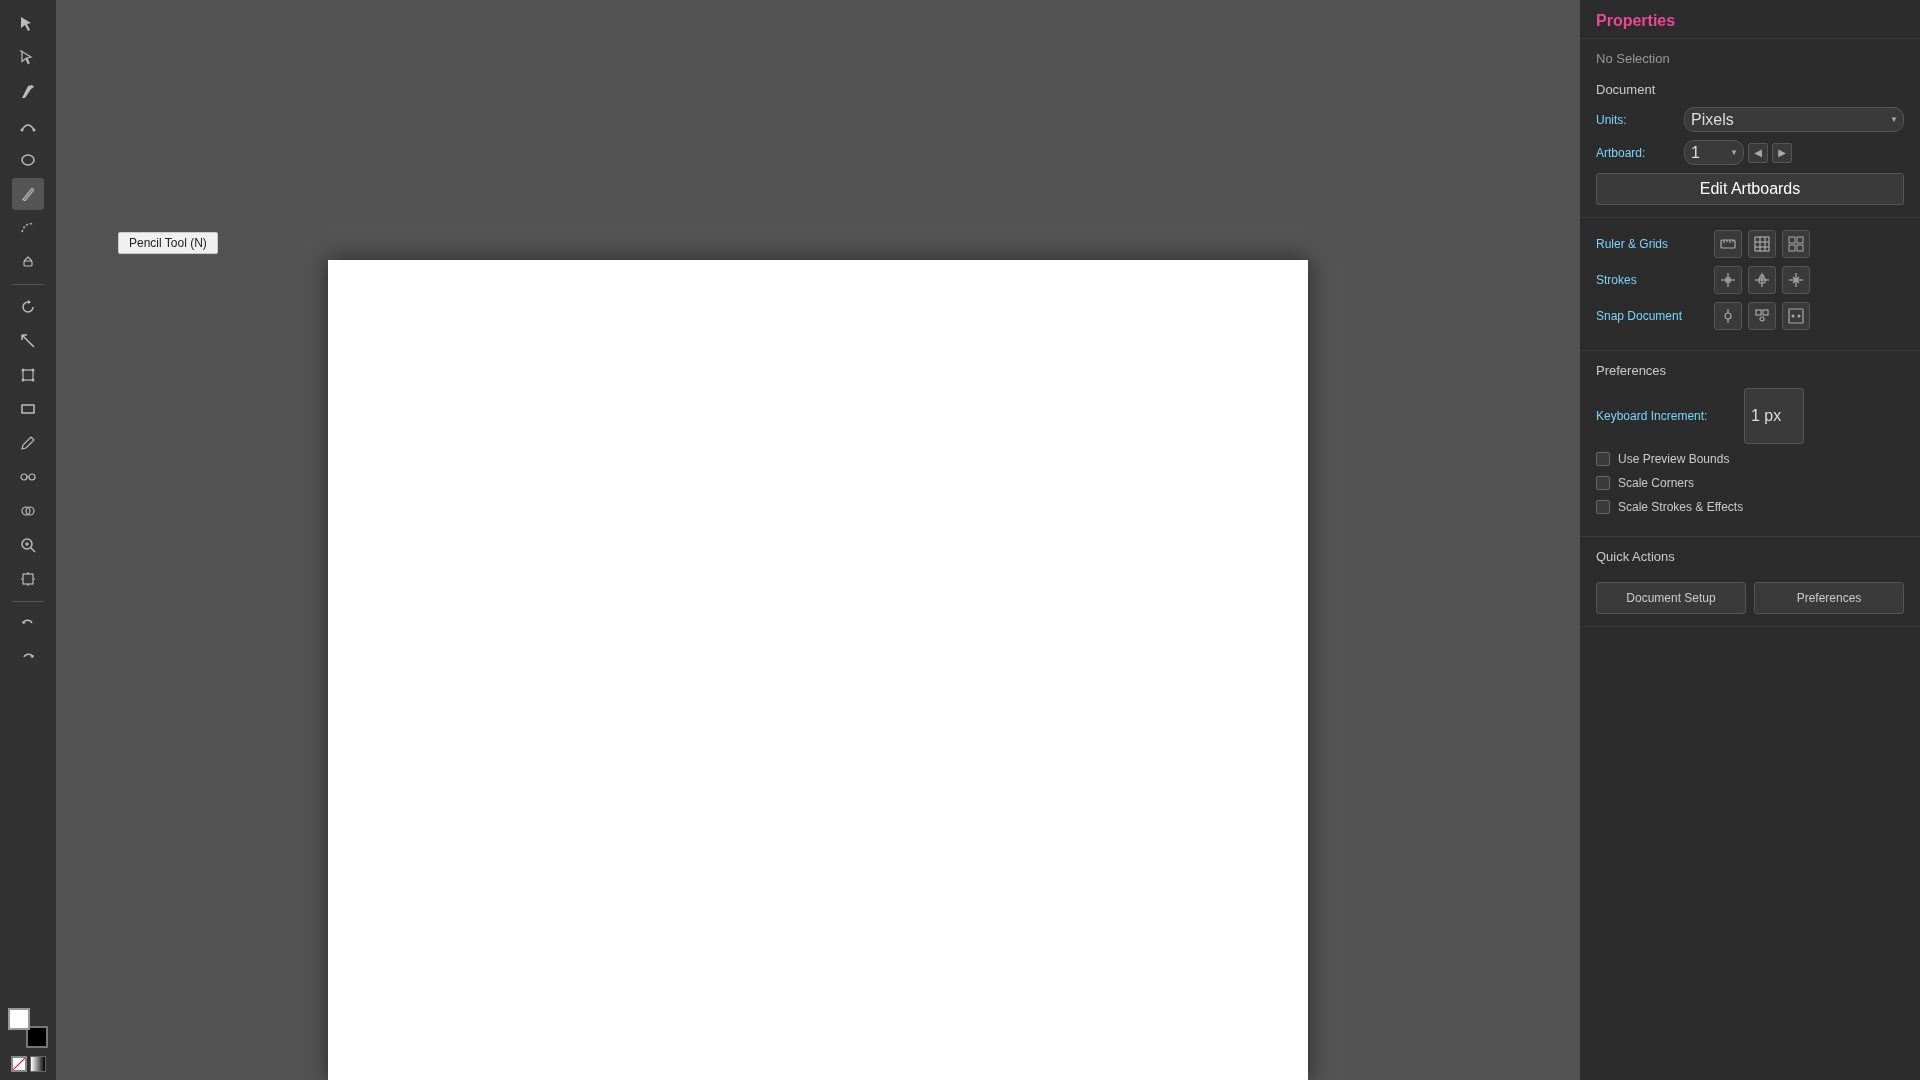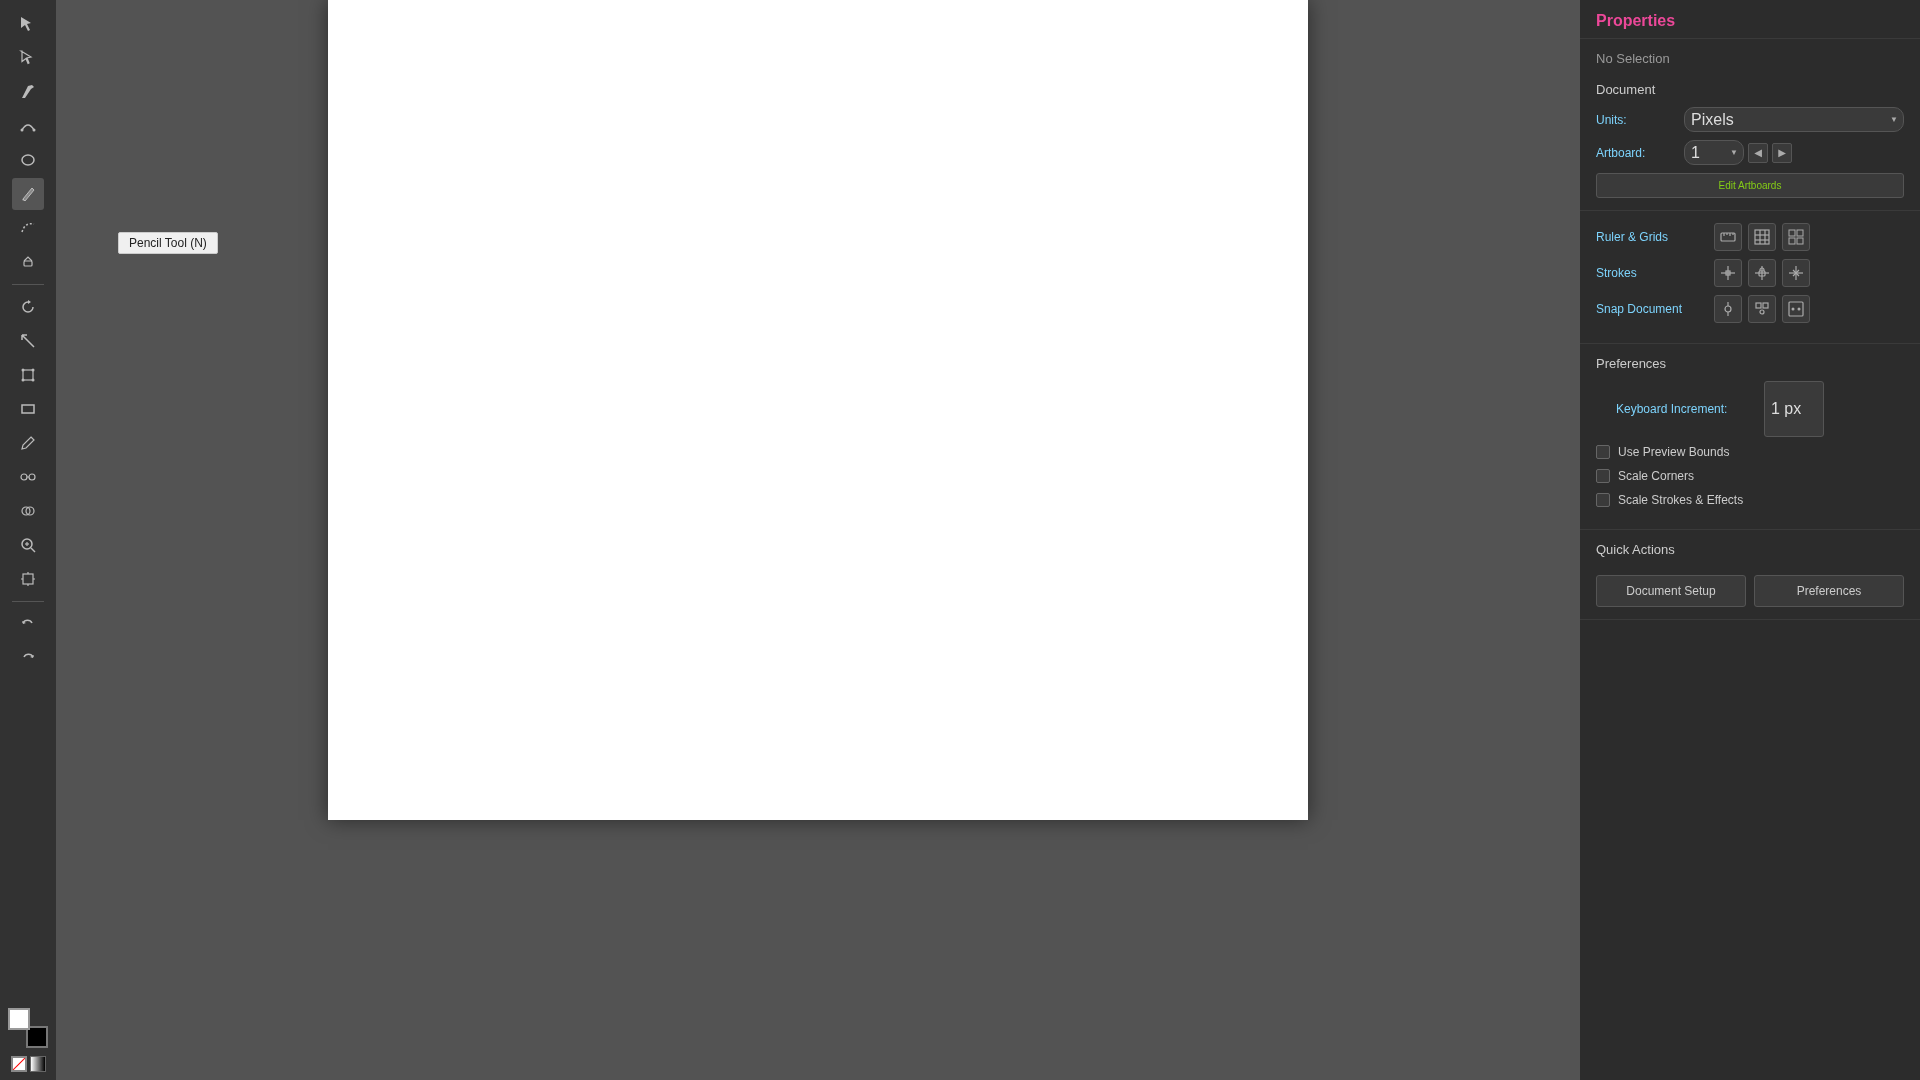--- a/index.html
+++ b/index.html
@@ -56,21 +56,21 @@
       align-items: center;
       gap: 4px;
       padding-bottom: 8px;
     }
 
     
     #canvas-area {
       flex: 1;
       background: #535353;
       display: flex;
-      align-items: flex-start;
+      align-items: flex-end;
       justify-content: center;
       position: relative;
       overflow: hidden;
     }
     #artboard {
       background: #fff;
       width: 980px;
       height: 820px;
       box-shadow: 0 0 20px rgba(0,0,0,0.5);
       position: relative;
@@ -182,25 +182,25 @@
       cursor: pointer;
       display: flex;
       align-items: center;
       justify-content: center;
       font-size: 10px;
       border-radius: 2px;
     }
     .btn-edit-artboards {
       background: #3a3a3a;
       border: 1px solid #555;
-      color: #84cc16;
+      color: #ffffff;
       padding: 6px 16px;
       border-radius: 3px;
       cursor: pointer;
-      font-size: 10px;
+      font-size: 16px;
       width: 100%;
     }
 
     
     .icon-group {
       display: flex;
       gap: 6px;
       align-items: center;
     }
     .icon-btn {
@@ -559,21 +559,21 @@
           </svg>
         </div>
       </div>
     </div>
   </div>
 
   <div class="panel-section">
     <div class="section-title">Preferences</div>
 
     <div class="prop-row">
-      <span class="prop-label" style="min-width:140px; font-size:12px;margin-left:20px;">Keyboard Increment:</span>
+      <span class="prop-label" style="min-width:140px; font-size:12px;">Keyboard Increment:</span>
       <input class="prop-input" type="text" value="1 px" style="">
     </div>
 
     <div class="checkbox-row">
       <div class="checkbox-box"></div>
       <span class="checkbox-label">Use Preview Bounds</span>
     </div>
 
     <div class="checkbox-row">
       <div class="checkbox-box"></div>

